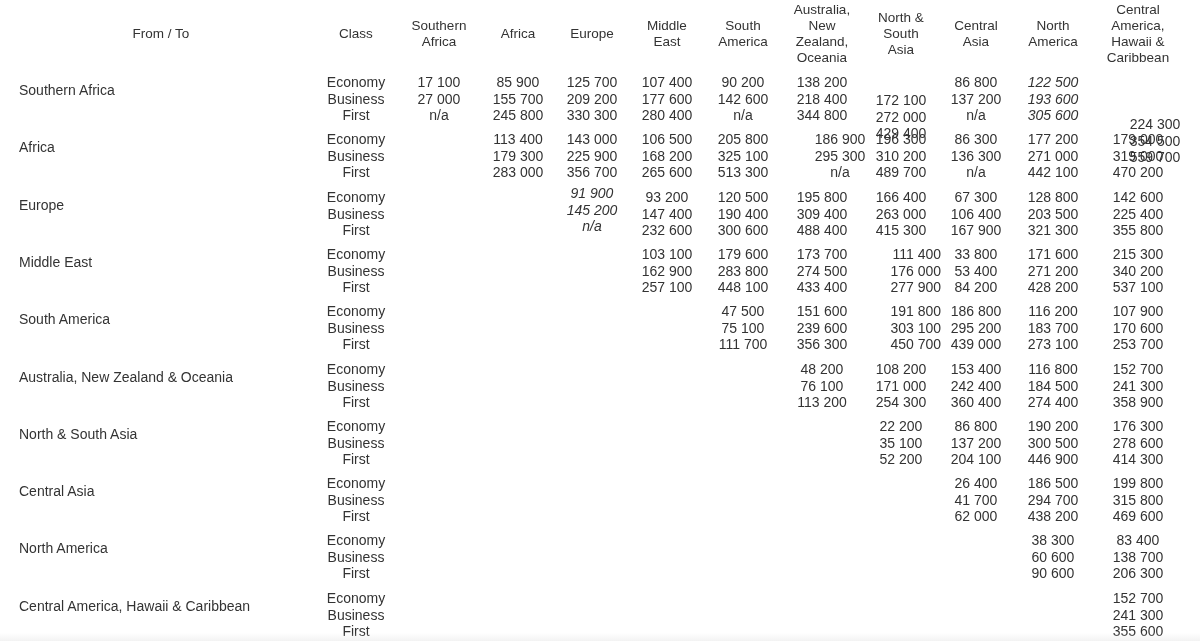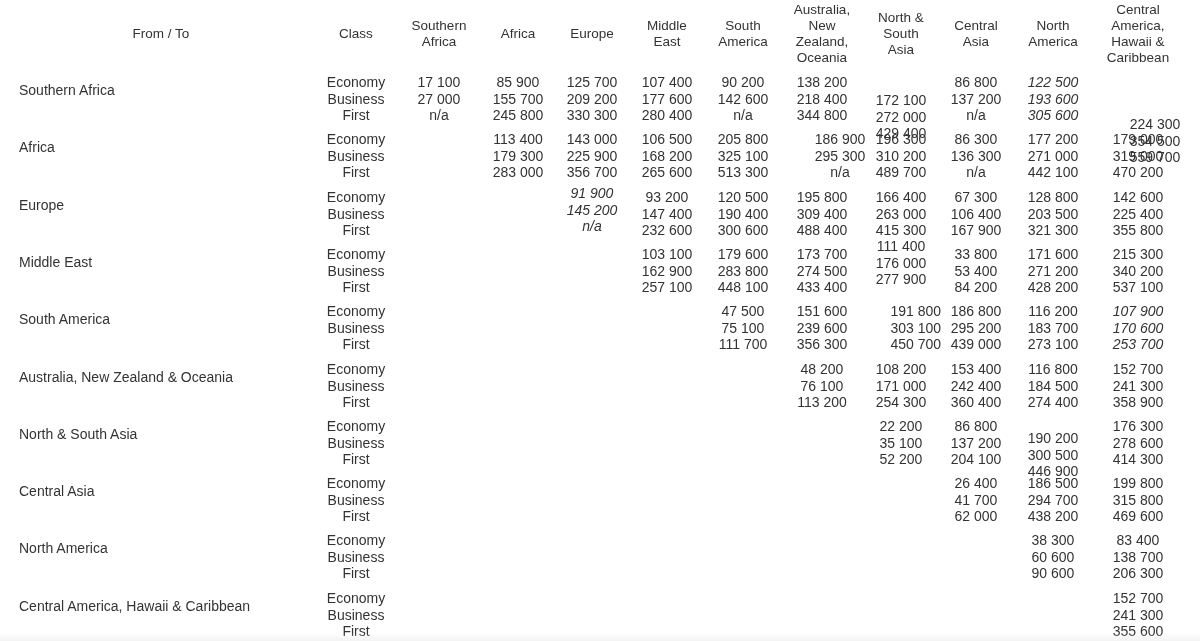--- a/index.html
+++ b/index.html
@@ -179,21 +179,21 @@
 First</div>
     <div class="cell" style="top: 246px; left: 627px; width: 80px;">103 100
 162 900
 257 100</div>
     <div class="cell" style="top: 246px; left: 703px; width: 80px;">179 600
 283 800
 448 100</div>
     <div class="cell" style="top: 246px; left: 782px; width: 80px;">173 700
 274 500
 433 400</div>
-    <div class="cell" style="top: 238px; left: 861px; width: 80px;">111 400
+    <div class="cell" style="top: 246px; left: 861px; width: 80px; text-align: right;">111 400
 176 000
 277 900</div>
     <div class="cell" style="top: 246px; left: 936px; width: 80px;">33 800
 53 400
 84 200</div>
     <div class="cell" style="top: 246px; left: 1013px; width: 80px;">171 600
 271 200
 428 200</div>
     <div class="cell" style="top: 246px; left: 1098px; width: 80px;">215 300
 340 200
@@ -210,21 +210,21 @@
 356 300</div>
     <div class="cell" style="top: 303px; left: 861px; width: 80px; text-align: right;">191 800
 303 100
 450 700</div>
     <div class="cell" style="top: 303px; left: 936px; width: 80px;">186 800
 295 200
 439 000</div>
     <div class="cell" style="top: 303px; left: 1013px; width: 80px;">116 200
 183 700
 273 100</div>
-    <div class="cell" style="top: 303px; left: 1098px; width: 80px; font-style: italic;">107 900
+    <div class="cell" style="top: 303px; left: 1098px; width: 80px;">107 900
 170 600
 253 700</div>
     <div class="row-label" style="top: 369px;">Australia, New Zealand &amp; Oceania</div>
     <div class="cell" style="top: 361px; left: 316px; width: 80px;">Economy
 Business
 First</div>
     <div class="cell" style="top: 361px; left: 782px; width: 80px;">48 200
 76 100
 113 200</div>
     <div class="cell" style="top: 361px; left: 861px; width: 80px;">108 200
@@ -242,21 +242,21 @@
     <div class="row-label" style="top: 426px;">North &amp; South Asia</div>
     <div class="cell" style="top: 418px; left: 316px; width: 80px;">Economy
 Business
 First</div>
     <div class="cell" style="top: 418px; left: 861px; width: 80px;">22 200
 35 100
 52 200</div>
     <div class="cell" style="top: 418px; left: 936px; width: 80px;">86 800
 137 200
 204 100</div>
-    <div class="cell" style="top: 418px; left: 1013px; width: 80px; margin-top: 12px;">190 200
+    <div class="cell" style="top: 418px; left: 1013px; width: 80px;">190 200
 300 500
 446 900</div>
     <div class="cell" style="top: 418px; left: 1098px; width: 80px;">176 300
 278 600
 414 300</div>
     <div class="row-label" style="top: 483px;">Central Asia</div>
     <div class="cell" style="top: 475px; left: 316px; width: 80px;">Economy
 Business
 First</div>
     <div class="cell" style="top: 475px; left: 936px; width: 80px;">26 400

